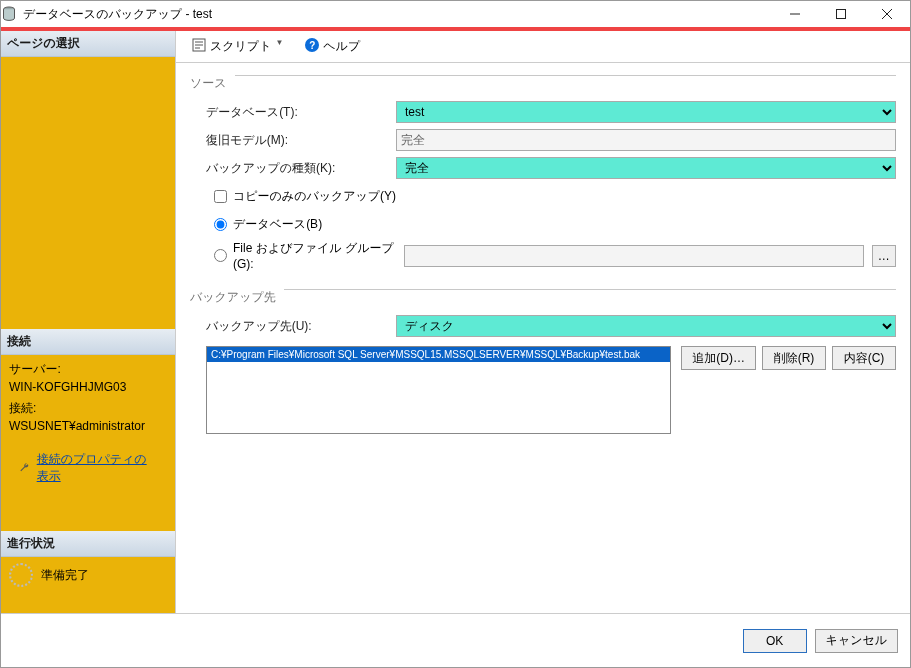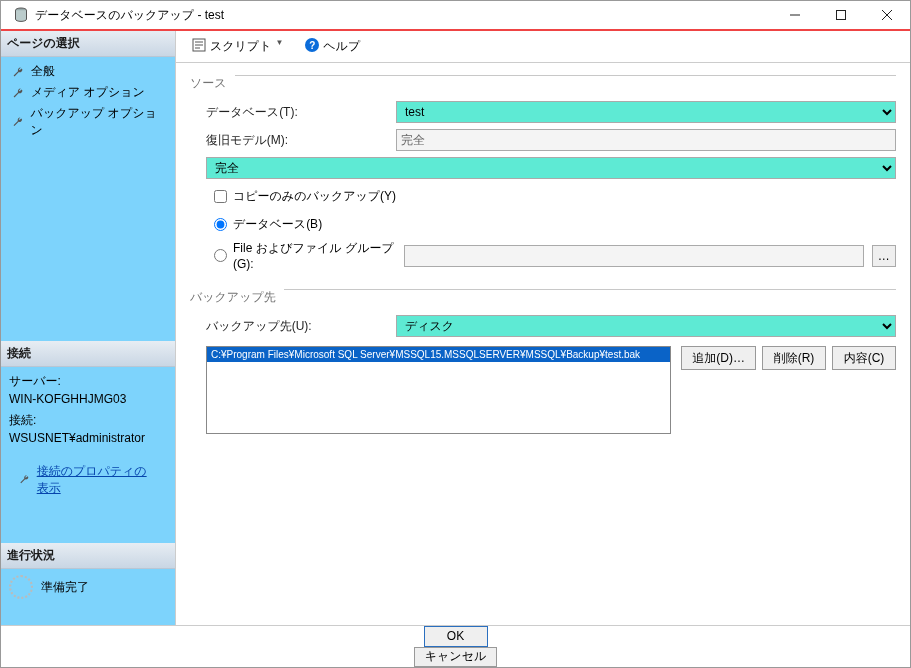--- a/index.html
+++ b/index.html
@@ -1,23 +1,23 @@
 <!DOCTYPE html>
 <html><head>
 <meta charset="utf-8">
 <style>
 * { box-sizing: border-box; margin: 0; padding: 0; font-family: "Yu Gothic UI", "Meiryo", sans-serif; font-size: 12px; }
 body { background: #fff; width: 911px; height: 668px; overflow: hidden; display: flex; flex-direction: column; border: 1px solid #999; }
-.titlebar { height: 30px; display: flex; align-items: center; padding-left: 12px; background: #fff; border-bottom: 2px solid #ef4444; }
+.titlebar { height: 30px; display: flex; align-items: center; padding-left: 0; background: #fff; border-bottom: 4px solid #ef4444; }
 .titlebar .icon { width:16px; height:16px; margin-right:6px; display:inline-block; }
 .titlebar .title { flex:1; }
 .winbtns { display:flex; height:100%; }
 .winbtn { width:46px; display:flex; align-items:center; justify-content:center; }
 .body { flex:1; display:flex; min-height:0; }
-.sidebar { width:175px; background:#7dd3fc; border-right:1px solid #ccc; display:flex; flex-direction:column; }
+.sidebar { width:175px; background:#eab308; border-right:1px solid #ccc; display:flex; flex-direction:column; }
 .sideheader { background: linear-gradient(#e7edf3,#c9d6e4); padding:4px 6px; font-weight:bold; color:#1a1a1a; border-bottom:1px solid #b9c6d4; }
 .sidelist { padding:4px 0; }
 .sideitem { display:flex; align-items:center; gap:6px; padding:2px 10px; cursor:default; }
 .wrench { width:14px; height:14px; display:inline-block; }
 .sidespacer { flex:1; }
 .conn { padding:4px 8px 10px; }
 .connrow { margin:2px 0; }
 .connlink { display:flex; align-items:center; gap:6px; padding:6px 17px; }
 .connlink a { color:#0645ad; text-decoration:underline; }
 .progblock { padding:6px 8px; display:flex; align-items:center; gap:8px; }
@@ -37,21 +37,21 @@
 select, input[type=text] { width:100%; height:22px; border:1px solid #aaa; background:#5eead4; padding:0 4px; font-size:12px; }
 select.readonly, input.readonly { background:#f4f4f4; color:#666; }
 .indent { margin-left:24px; }
 .radio, .check { display:flex; align-items:center; gap:6px; }
 .smallbtn { width:26px; height:22px; border:1px solid #aaa; background:#efefef; display:flex; align-items:center; justify-content:center; }
 .destwrap { display:flex; gap:10px; margin:8px 0 0 16px; align-items:flex-start; }
 .destlist { flex:1; border:1px solid #888; height:88px; background:#fff; overflow:auto; }
 .destitem { background:#0a63c7; color:#fff; padding:2px 4px; font-size:10px; white-space:nowrap; }
 .destbtns { display:flex; flex-direction:row; gap:6px; }
 .btn { min-width:64px; height:24px; border:1px solid #999; background:#efefef; padding:0 10px; display:inline-flex; align-items:center; justify-content:center; cursor:default; }
-.footer { height:42px; border-top:1px solid #ccc; display:flex; align-items:center; justify-content:flex-end; padding:0 12px;flex-direction:column; }
+.footer { height:54px; border-top:1px solid #ccc; display:flex; align-items:center; justify-content:flex-end; gap:8px; padding:0 12px; }
 .btn.primary { border:1px solid #2a6fbf; }
 </style>
 </head>
 <body>
 
 <div class="titlebar">
   <span class="icon">
     <svg viewBox="0 0 16 16">
         <ellipse cx="8" cy="3.2" rx="5.5" ry="2.2" fill="#9aa" stroke="#555"></ellipse>
         <path d="M2.5 3.2v9c0 1.2 2.5 2.2 5.5 2.2s5.5-1 5.5-2.2v-9" fill="#bcc" stroke="#555"></path>
@@ -74,40 +74,20 @@
           <line x1="0" y1="0" x2="10" y2="10" stroke="#222"></line>
           <line x1="10" y1="0" x2="0" y2="10" stroke="#222"></line>
         </svg>
       </div>
   </div>
 </div>
 
 <div class="body">
   <div class="sidebar">
     <div class="sideheader">ページの選択</div>
-    <div class="sidelist">
-      <div class="sideitem">
-        <span class="wrench"><svg viewBox="0 0 16 16">
-              <path d="M13 5a3 3 0 01-4 3L4 13l-1-1 5-5a3 3 0 013-4l-2 2 1 1 2-2z" fill="#555"></path>
-            </svg></span>
-        <span>全般</span>
-      </div>
-      <div class="sideitem">
-        <span class="wrench"><svg viewBox="0 0 16 16">
-              <path d="M13 5a3 3 0 01-4 3L4 13l-1-1 5-5a3 3 0 013-4l-2 2 1 1 2-2z" fill="#555"></path>
-            </svg></span>
-        <span>メディア オプション</span>
-      </div>
-      <div class="sideitem">
-        <span class="wrench"><svg viewBox="0 0 16 16">
-              <path d="M13 5a3 3 0 01-4 3L4 13l-1-1 5-5a3 3 0 013-4l-2 2 1 1 2-2z" fill="#555"></path>
-            </svg></span>
-        <span>バックアップ オプション</span>
-      </div>
-    </div>
     <div class="sidespacer"></div>
     <div class="sideheader">接続</div>
     <div class="conn">
       <div class="connrow">サーバー:</div>
       <div class="connrow">WIN-KOFGHHJMG03</div>
       <div class="connrow" style="margin-top:6px">接続:</div>
       <div class="connrow">WSUSNET¥administrator</div>
     </div>
     <div class="connlink">
       <span class="wrench"><svg viewBox="0 0 16 16">
@@ -150,20 +130,21 @@
           </div>
         <div class="row">
           <div class="label"><span>データベース(T):</span></div>
           <div class="field"><select><option>test</option></select></div>
         </div>
         <div class="row">
           <div class="label"><span>復旧モデル(M):</span></div>
           <div class="field"><input type="text" class="readonly" readonly="" value="完全" style=""></div>
         </div>
         <div class="row">
+          <div class="label"><span>バックアップの種類(K):</span></div>
           <div class="field"><select><option>完全</option></select></div>
         </div>
         <div class="row indent">
           <label class="check">
             <input type="checkbox" style="">
             <span>コピーのみのバックアップ(Y)</span>
           </label>
         </div>
         <div class="row indent">
           <label class="radio">

